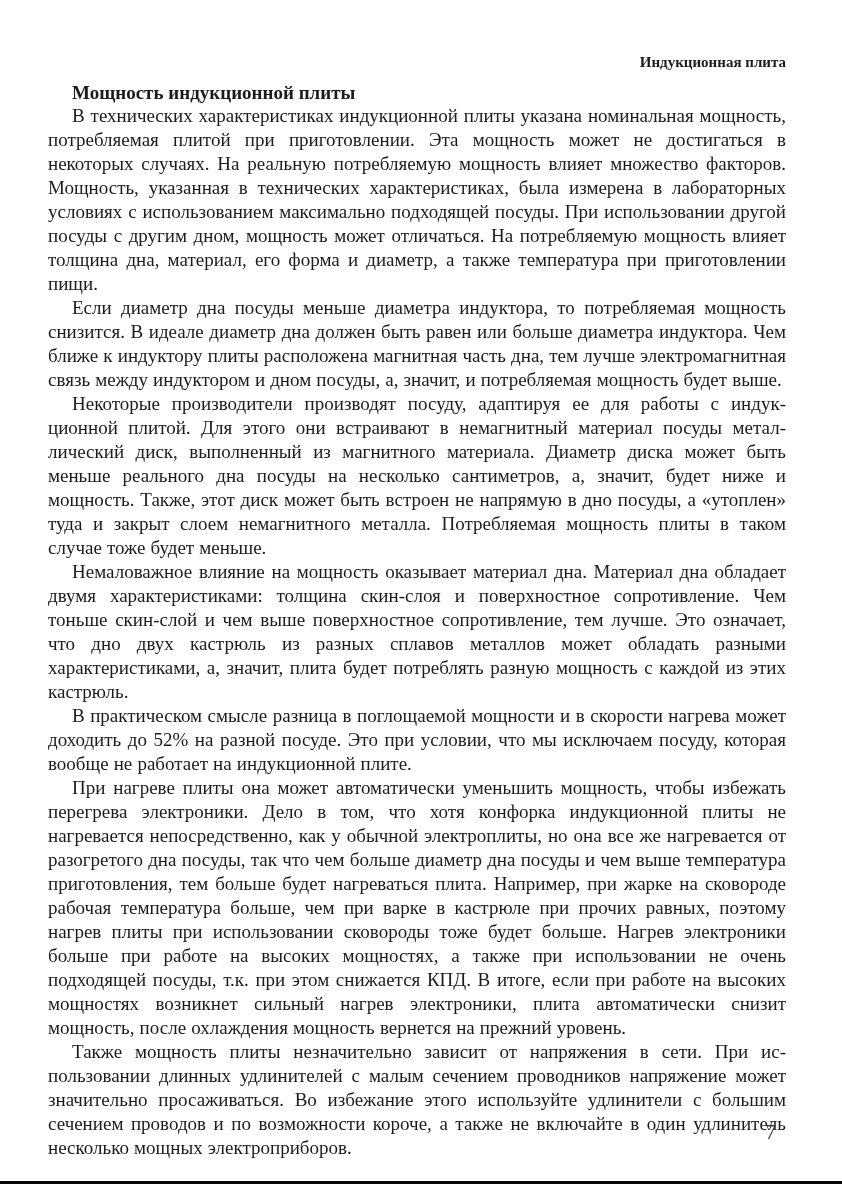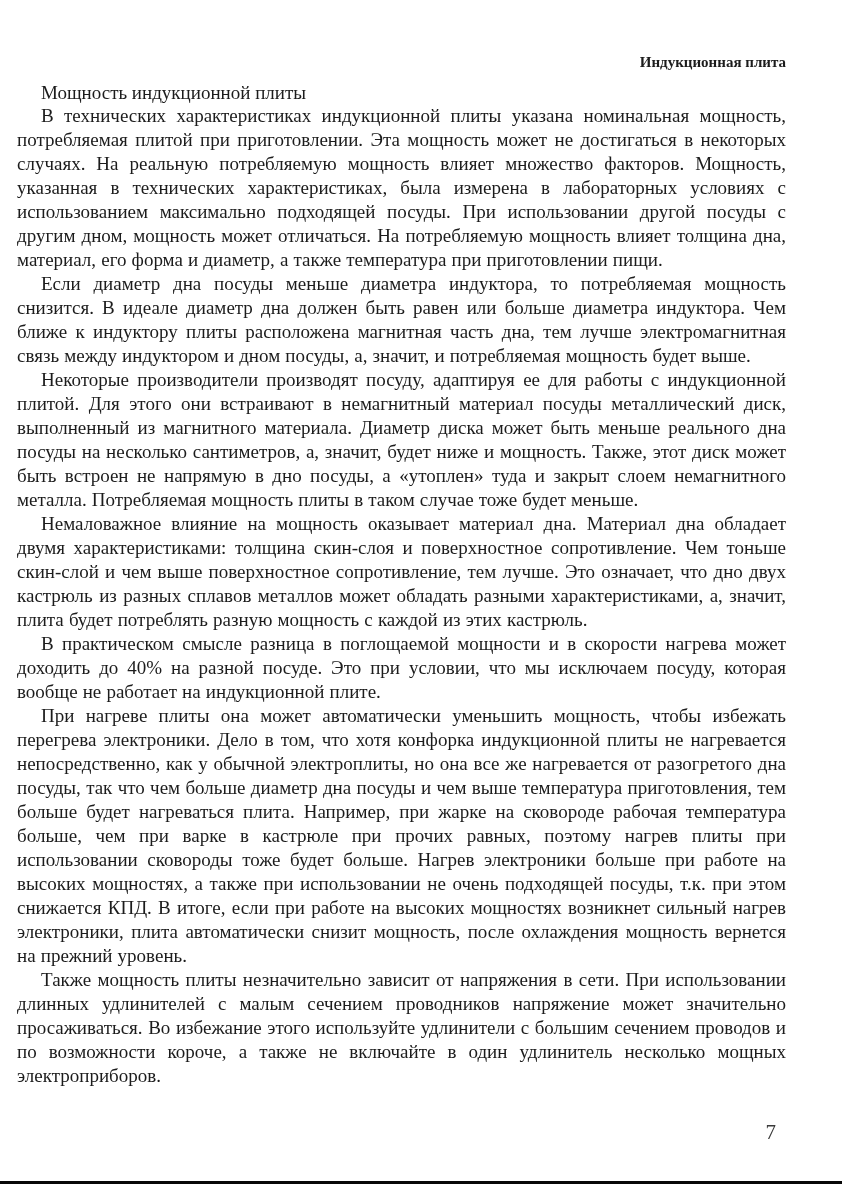--- a/index.html
+++ b/index.html
@@ -6,34 +6,34 @@
   body { background: #ffffff; }
   .page {
     position: relative;
     width: 842px;
     height: 1188px;
     background: #ffffff;
     overflow: hidden;
     font-family: "Liberation Serif", "DejaVu Serif", serif;
     color: #1c1c1c;
     box-sizing: border-box;
-    padding: 53px 56px 0 17px;
+    padding: 53px 56px 0 48px;
   }
   .running-header {
     text-align: right;
     font-size: 15px;
     line-height: 18px;
     margin: 0 0 10px 0;
   }
   .running-header .product { font-weight: bold; }
   .running-header .model { font-weight: normal; }
   h1.section-title {
     font-size: 19px;
     line-height: 23px;
-    font-weight: normal;
+    font-weight: bold;
     margin: 0;
     padding-left: 24px;
   }
   p.body-par {
     font-size: 19px;
     line-height: 24px;
     margin: 0;
     text-align: justify;
     text-indent: 24px;
     hyphens: manual;
@@ -69,21 +69,21 @@
   <h1 class="section-title">Мощность индукционной плиты</h1>
 
   <p class="body-par">В технических характеристиках индукционной плиты указана номинальная мощность, потребляемая плитой при приготовлении. Эта мощность может не до­стигаться в некоторых случаях. На реальную потребляемую мощность влияет мно­жество факторов. Мощность, указанная в технических характеристиках, была изме­рена в лабораторных условиях с использованием максимально подходящей посуды. При использовании другой посуды с другим дном, мощность может отличаться. На потребляемую мощность влияет толщина дна, материал, его форма и диаметр, а также температура при приготовлении пищи.</p>
 
   <p class="body-par">Если диаметр дна посуды меньше диаметра индуктора, то потребляемая мощ­ность снизится. В идеале диаметр дна должен быть равен или больше диаметра индуктора. Чем ближе к индуктору плиты расположена магнитная часть дна, тем лучше электромагнитная связь между индуктором и дном посуды, а, значит, и по­требляемая мощность будет выше.</p>
 
   <p class="body-par">Некоторые производители производят посуду, адаптируя ее для работы с индук­ционной плитой. Для этого они встраивают в немагнитный материал посуды метал­лический диск, выполненный из магнитного материала. Диаметр диска может быть меньше реального дна посуды на несколько сантиметров, а, значит, будет ниже и мощность. Также, этот диск может быть встроен не напрямую в дно посуды, а «уто­плен» туда и закрыт слоем немагнитного металла. Потребляемая мощность плиты в таком случае тоже будет меньше.</p>
 
   <p class="body-par">Немаловажное влияние на мощность оказывает материал дна. Материал дна об­ладает двумя характеристиками: толщина скин-слоя и поверхностное сопротивле­ние. Чем тоньше скин-слой и чем выше поверхностное сопротивление, тем лучше. Это означает, что дно двух кастрюль из разных сплавов металлов может обладать разными характеристиками, а, значит, плита будет потреблять разную мощность с каждой из этих кастрюль.</p>
 
-  <p class="body-par">В практическом смысле разница в поглощаемой мощности и в скорости нагрева может доходить до 40% на разной посуде. Это при условии, что мы исключаем по­суду, которая вообще не работает на индукционной плите.</p>
+  <p class="body-par">В практическом смысле разница в поглощаемой мощности и в скорости нагрева может доходить до 52% на разной посуде. Это при условии, что мы исключаем по­суду, которая вообще не работает на индукционной плите.</p>
 
   <p class="body-par">При нагреве плиты она может автоматически уменьшить мощность, чтобы из­бежать перегрева электроники. Дело в том, что хотя конфорка индукционной плиты не нагревается непосредственно, как у обычной электроплиты, но она все же на­гревается от разогретого дна посуды, так что чем больше диаметр дна посуды и чем выше температура приготовления, тем больше будет нагреваться плита. Например, при жарке на сковороде рабочая температура больше, чем при варке в кастрюле при прочих равных, поэтому нагрев плиты при использовании сковороды тоже будет больше. Нагрев электроники больше при работе на высоких мощностях, а также при использовании не очень подходящей посуды, т.к. при этом снижается КПД. В итоге, если при работе на высоких мощностях возникнет сильный нагрев электро­ники, плита автоматически снизит мощность, после охлаждения мощность вернется на прежний уровень.</p>
 
   <p class="body-par">Также мощность плиты незначительно зависит от напряжения в сети. При ис­пользовании длинных удлинителей с малым сечением проводников напряжение может значительно просаживаться. Во избежание этого используйте удлинители с большим сечением проводов и по возможности короче, а также не включайте в один удлинитель несколько мощных электроприборов.</p>
 
   <div class="page-number">7</div>
 
   <div class="bottom-rule"></div>
 
 </div>

